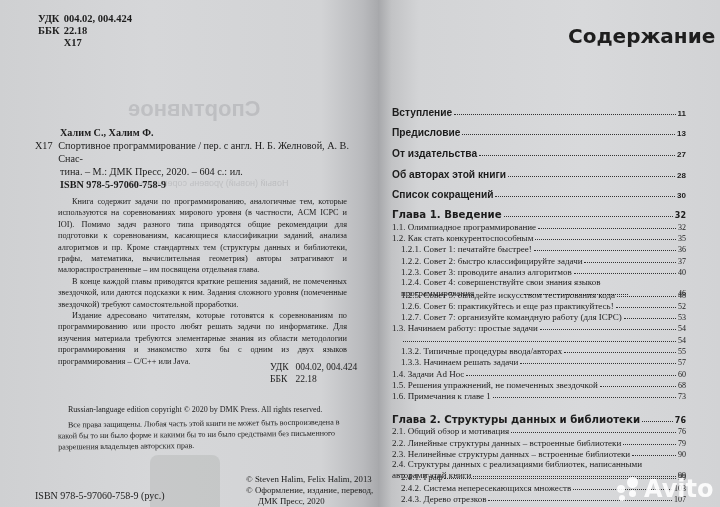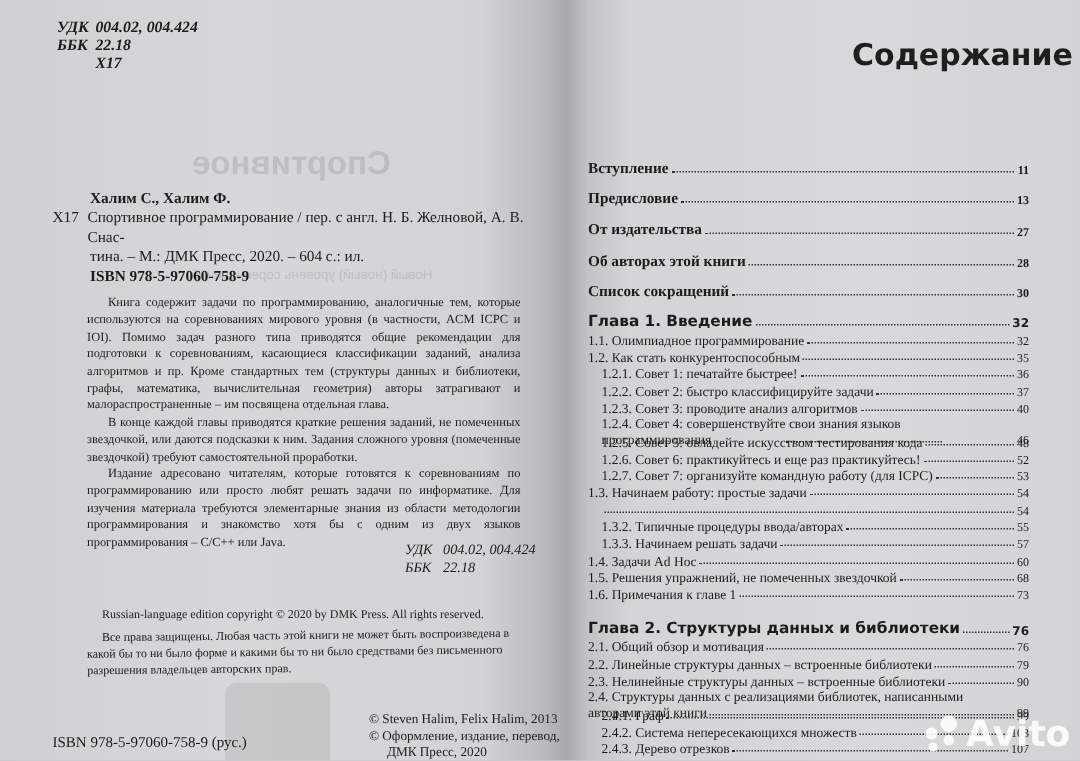--- a/index.html
+++ b/index.html
@@ -2,33 +2,33 @@
 <html><head>
 <meta charset="utf-8">
 <style>
   html, body { margin:0; padding:0; }
   body { width:720px; height:507px; overflow:hidden; background:#c9cacc; position:relative; font-family:"Liberation Serif", serif; color:#1c1c1c; }
   .page { position:absolute; top:0; height:507px; }
   .page-left { left:0; width:378px; background:linear-gradient(90deg,#cfd0d2 0%,#d6d7d9 40%,#d2d3d5 85%,#b9babd 96%,#a9aaad 100%); }
   .page-right { left:378px; width:342px; background:linear-gradient(90deg,#a6a7aa 0%,#c2c3c5 4%,#d3d4d6 12%,#d8d9db 60%,#d2d3d5 100%); }
   .ghost { position:absolute; color:rgba(90,90,95,0.18); font-family:"Liberation Sans", sans-serif; font-weight:bold; transform:scaleX(-1); }
   .abs { position:absolute; }
-  .udk { font-size:10.5px; line-height:12px; font-weight:bold;font-style:italic; }
+  .udk { font-size:10.5px; line-height:12px; font-weight:bold; }
   .udk .k { display:inline-block; width:23px; }
   .biblio { font-size:10.2px; line-height:13px; }
   .annot { font-size:8.3px; line-height:11.4px; text-align:justify; }
   .annot p { margin:0; text-indent:14px; }
   .copy { font-size:8px; line-height:11px; }
   .toc-title { font-family:"DejaVu Sans", sans-serif; font-weight:bold; font-size:20px; color:#1e1e1e;text-align:right; }
   .toc { position:absolute; left:392px; width:294px; }
   .row { display:flex; align-items:flex-end; white-space:nowrap; }
   .row .t { flex:0 0 auto; }
   .row .dots { flex:1 1 auto; border-bottom:1px dotted #333; margin:0 2px 3px 2px; min-width:4px; }
   .row .p { flex:0 0 auto; font-size:8px;margin-top:16px; }
-  .major { font-family:Liberation Serif, serif; font-weight:bold; font-size:10.2px; height:20.7px; }
+  .major { font-family:Liberation Sans, sans-serif; font-weight:bold; font-size:10.2px; height:20.7px; }
   .chap { font-family:"DejaVu Sans", sans-serif; font-weight:bold; font-size:10.2px; height:15px; }
   .sec { font-family:"Liberation Serif", serif; font-size:9px; height:11.3px; }
   .sec.l2 { padding-left:9px; }
   .sec.wrap { display:block; }
   .avito { position:absolute; left:615px; top:475px; font-family:"DejaVu Sans", sans-serif; font-size:24px; color:rgba(255,255,255,0.88); font-weight:bold; display:flex; align-items:center; gap:3px; }
   .avito .dots4 { position:relative; width:26px; height:26px; }
   .avito .dots4 span { position:absolute; border-radius:50%; background:rgba(255,255,255,0.88); }
 </style>
 </head>
 <body>

